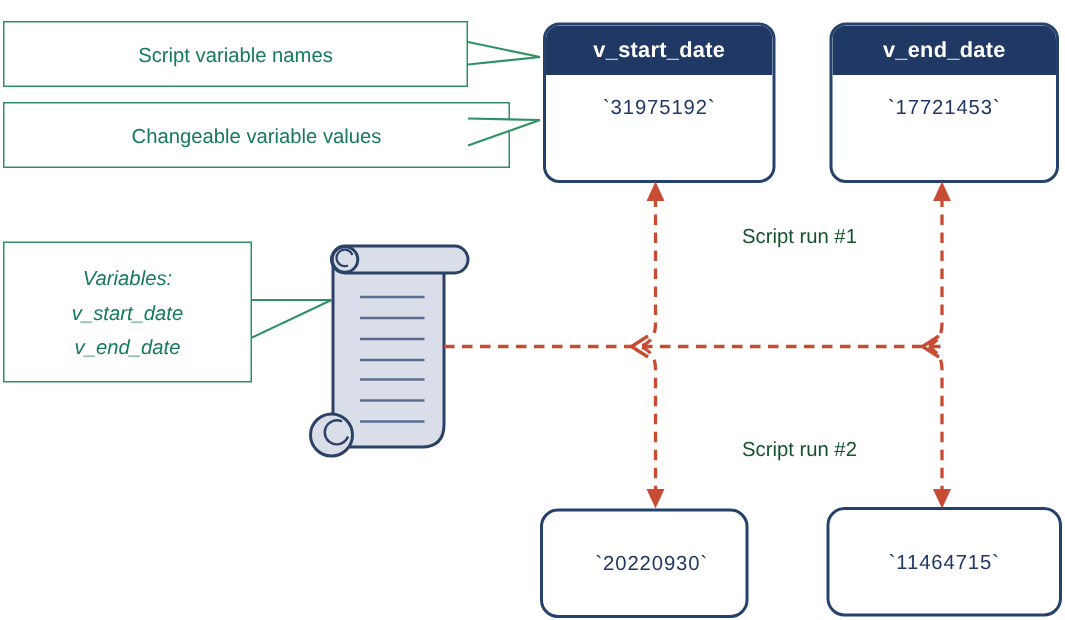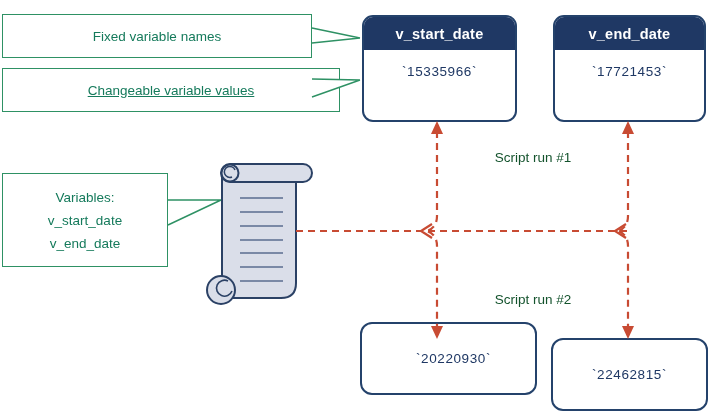--- a/index.html
+++ b/index.html
@@ -7,22 +7,22 @@
     position:relative;width:710px;height:413px;background:#ffffff;overflow:hidden;
     font-family:"Liberation Sans",sans-serif;
   }
   
   .callout{
     position:absolute;border:1.6px solid #2E9164;background:#ffffff;
     color:#157A5B;display:flex;align-items:center;justify-content:center;
     font-size:13.5px;text-align:center;box-sizing:border-box;
   }
   .box-fixed{left:2px;top:14px;width:310px;height:44px;}
-  .box-changeable{left:2px;top:68px;width:338px;height:44px;text-decoration:underline;}
-  .box-variables{left:2px;top:173px;width:166px;height:94px;flex-direction:column;line-height:23px;}
+  .box-changeable{left:2px;top:68px;width:338px;height:44px;}
+  .box-variables{left:2px;top:161px;width:166px;height:94px;flex-direction:column;line-height:23px;font-style:italic;}
   
   .var-card{
     position:absolute;border:2px solid #24426B;border-radius:11px;background:#ffffff;
     box-sizing:border-box;overflow:hidden;
   }
   .card-start{left:362px;top:15px;width:155px;height:107px;}
   .card-end{left:553px;top:15px;width:153px;height:107px;}
   .var-card-header{
     height:33px;background:#1F3864;color:#ffffff;font-weight:bold;font-size:14.5px;
     display:flex;align-items:center;justify-content:center;letter-spacing:.2px;
@@ -30,71 +30,71 @@
   .var-card-body{
     color:#1F3864;font-size:13.5px;display:flex;justify-content:center;
     padding-top:14px;letter-spacing:.6px;
   }
   
   .value-card{
     position:absolute;border:2px solid #24426B;border-radius:12px;background:#ffffff;
     box-sizing:border-box;color:#1F3864;font-size:13.5px;letter-spacing:.6px;
     display:flex;align-items:center;justify-content:center;
   }
-  .card-run2-start{left:360px;top:322px;width:177px;height:73px;padding-left:10px;}
+  .card-run2-start{left:360px;top:339px;width:139px;height:73px;padding-left:10px;}
   .card-run2-end{left:551px;top:338px;width:157px;height:73px;}
   
   .run-label{
     position:absolute;color:#14532d;font-size:13.5px;white-space:nowrap;
     transform:translateX(-50%);
   }
   .run1{left:533px;top:150px;}
   .run2{left:533px;top:292px;}
   
   .overlay{position:absolute;left:0;top:0;pointer-events:none;}
 </style>
 </head>
 <body>
 
 <div class="canvas">
 
   <div class="callout box-fixed">
-    <span>Fixed variable names</span>
+    <span>Script variable names</span>
   </div>
   <div class="callout box-changeable">
     <span>Changeable variable values</span>
   </div>
   <div class="callout box-variables">
     <div>Variables:</div>
     <div>v_start_date</div>
     <div>v_end_date</div>
   </div>
 
   <div class="var-card card-start">
     <div class="var-card-header">
       <span>v_start_date</span>
     </div>
     <div class="var-card-body">
-      <span>`15335966`</span>
+      <span>`31975192`</span>
     </div>
   </div>
   <div class="var-card card-end">
     <div class="var-card-header">
       <span>v_end_date</span>
     </div>
     <div class="var-card-body">
       <span>`17721453`</span>
     </div>
   </div>
 
   <div class="value-card card-run2-start">
     <span>`20220930`</span>
   </div>
   <div class="value-card card-run2-end">
-    <span>`22462815`</span>
+    <span>`11464715`</span>
   </div>
 
   <div class="run-label run1">Script run #1</div>
   <div class="run-label run2">Script run #2</div>
 
   <svg class="overlay" width="710" height="413" viewBox="0 0 710 413">
 
     <g>
       <polygon points="312,28 312,43 360,38" fill="#ffffff"></polygon>
       <path d="M312,28 L360,38 M312,43 L360,38" stroke="#2E9164" stroke-width="1.4" fill="none"></path>

